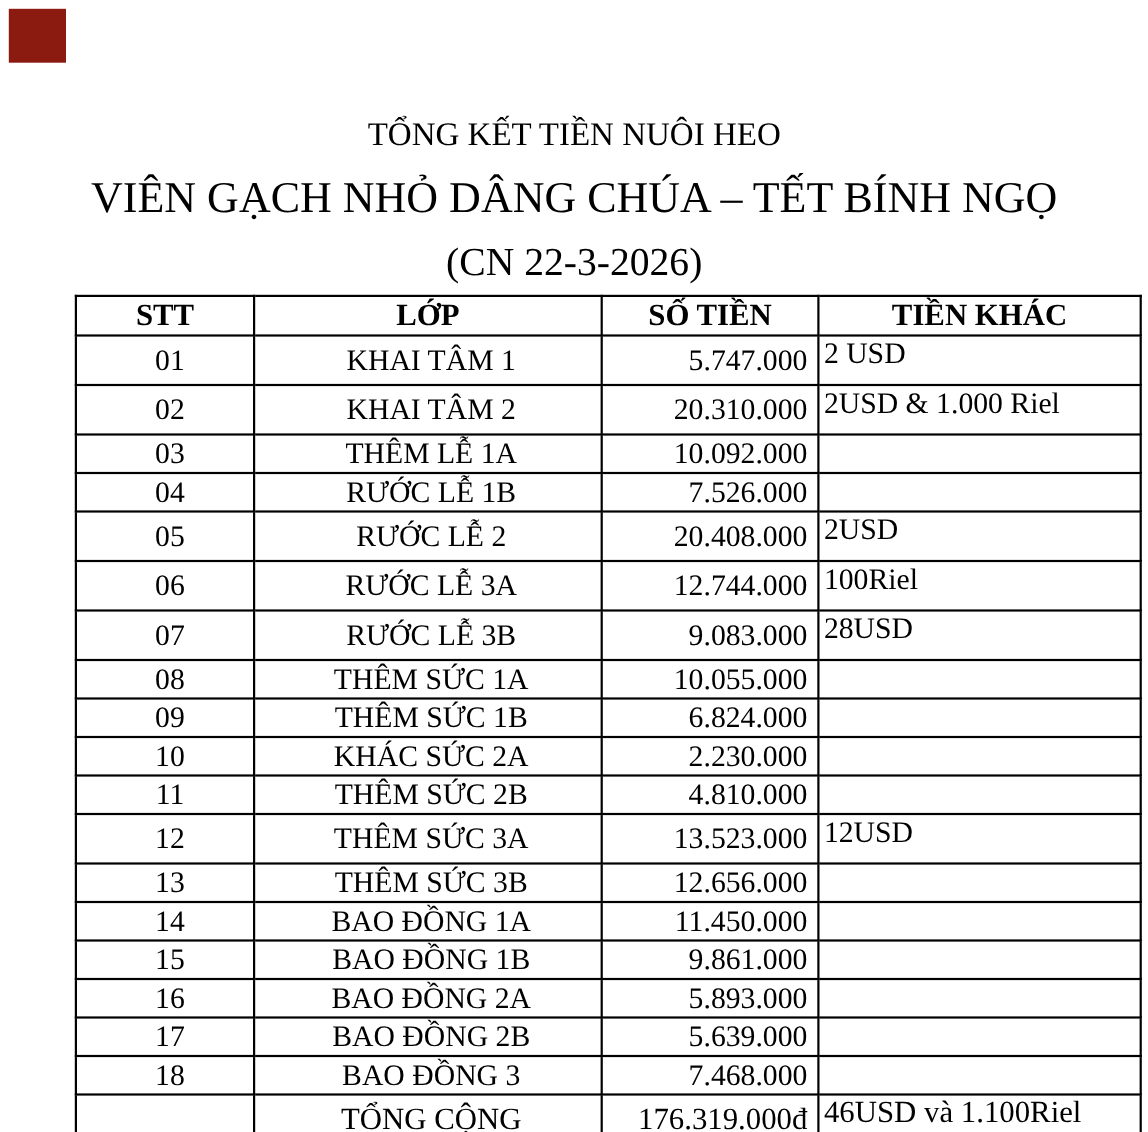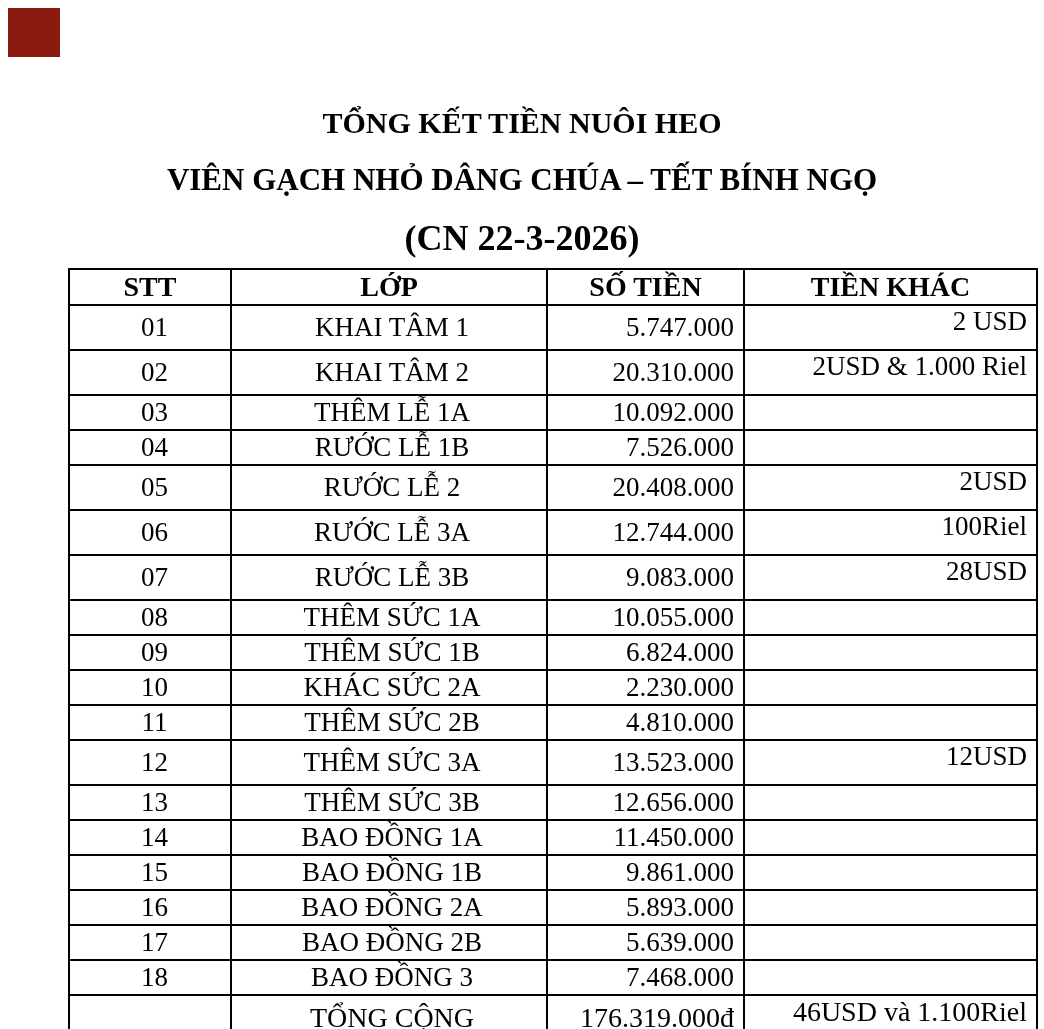--- a/index.html
+++ b/index.html
@@ -13,26 +13,26 @@
   }
   .corner-marker {
     position: absolute;
     left: 8px; top: 8px;
     width: 52px; height: 49px;
   }
   .title-line {
     position: absolute;
     left: 0; width: 1044px;
     text-align: center;
-    font-weight: bold;
+    font-weight: normal;
     white-space: nowrap;
     line-height: 38px;
   }
   #title1 { top: 104px; font-size: 30px; }
-  #title2 { top: 161px; font-size: 31px; }
+  #title2 { top: 161px; font-size: 40px; }
   #title3 { top: 219px; font-size: 36px; }
   table.summary {
     position: absolute;
     left: 68px; top: 268px;
     width: 968px;
     border-collapse: collapse;
     table-layout: fixed;
   }
   table.summary th, table.summary td {
     border: 2px solid #000000;
@@ -46,21 +46,21 @@
   table.summary th {
     font-size: 28px;
     font-weight: bold;
     text-align: center;
     padding: 0 4px;
   }
   table.summary td { font-size: 27px; font-weight: normal; }
   td.c-stt   { text-align: center;  padding: 0 4px 0 13px; }
   td.c-lop   { text-align: center;  padding: 0 4px 0 10px; }
   td.c-num   { text-align: right; padding: 0 9px 0 4px; }
-  td.c-other { text-align: right; padding: 0 9px 12px 4px; }
+  td.c-other { text-align: left; padding: 0 9px 12px 4px; }
   tr.total-row td { font-weight: normal; font-size: 28px; }
 </style>
 </head>
 <body>
 
 <div class="corner-marker" style="background-color:#8B1A10"></div>
 
 <div id="title1" class="title-line">TỔNG KẾT TIỀN NUÔI HEO</div>
 
 <div id="title2" class="title-line">VIÊN GẠCH NHỎ DÂNG CHÚA – TẾT BÍNH NGỌ</div>

